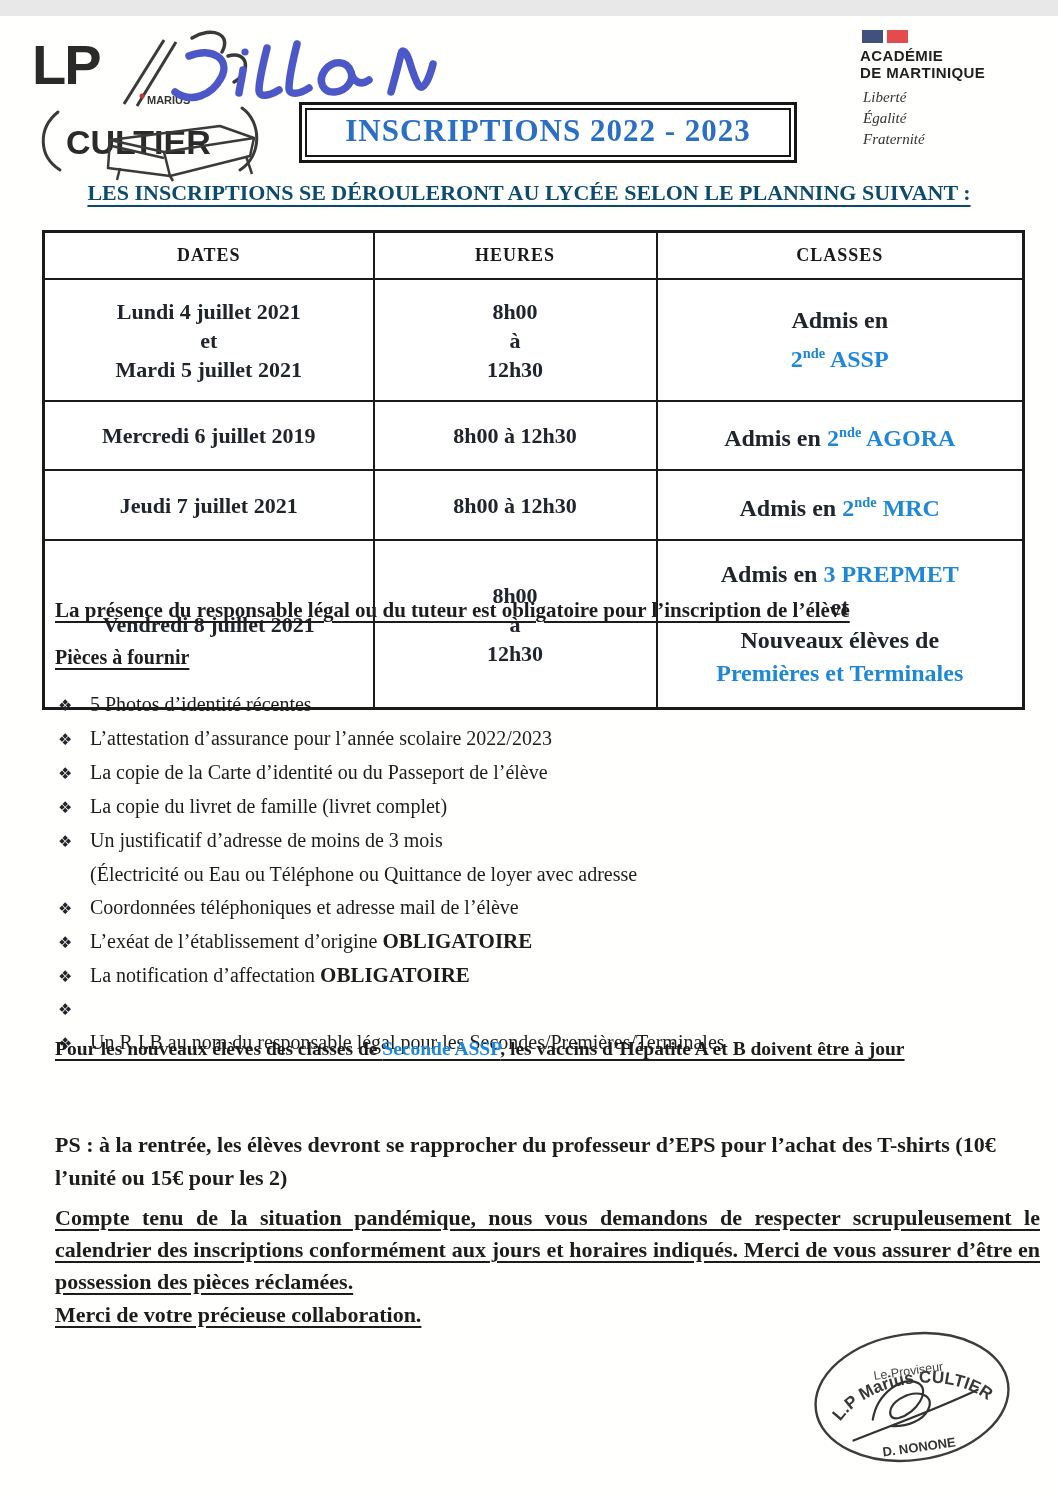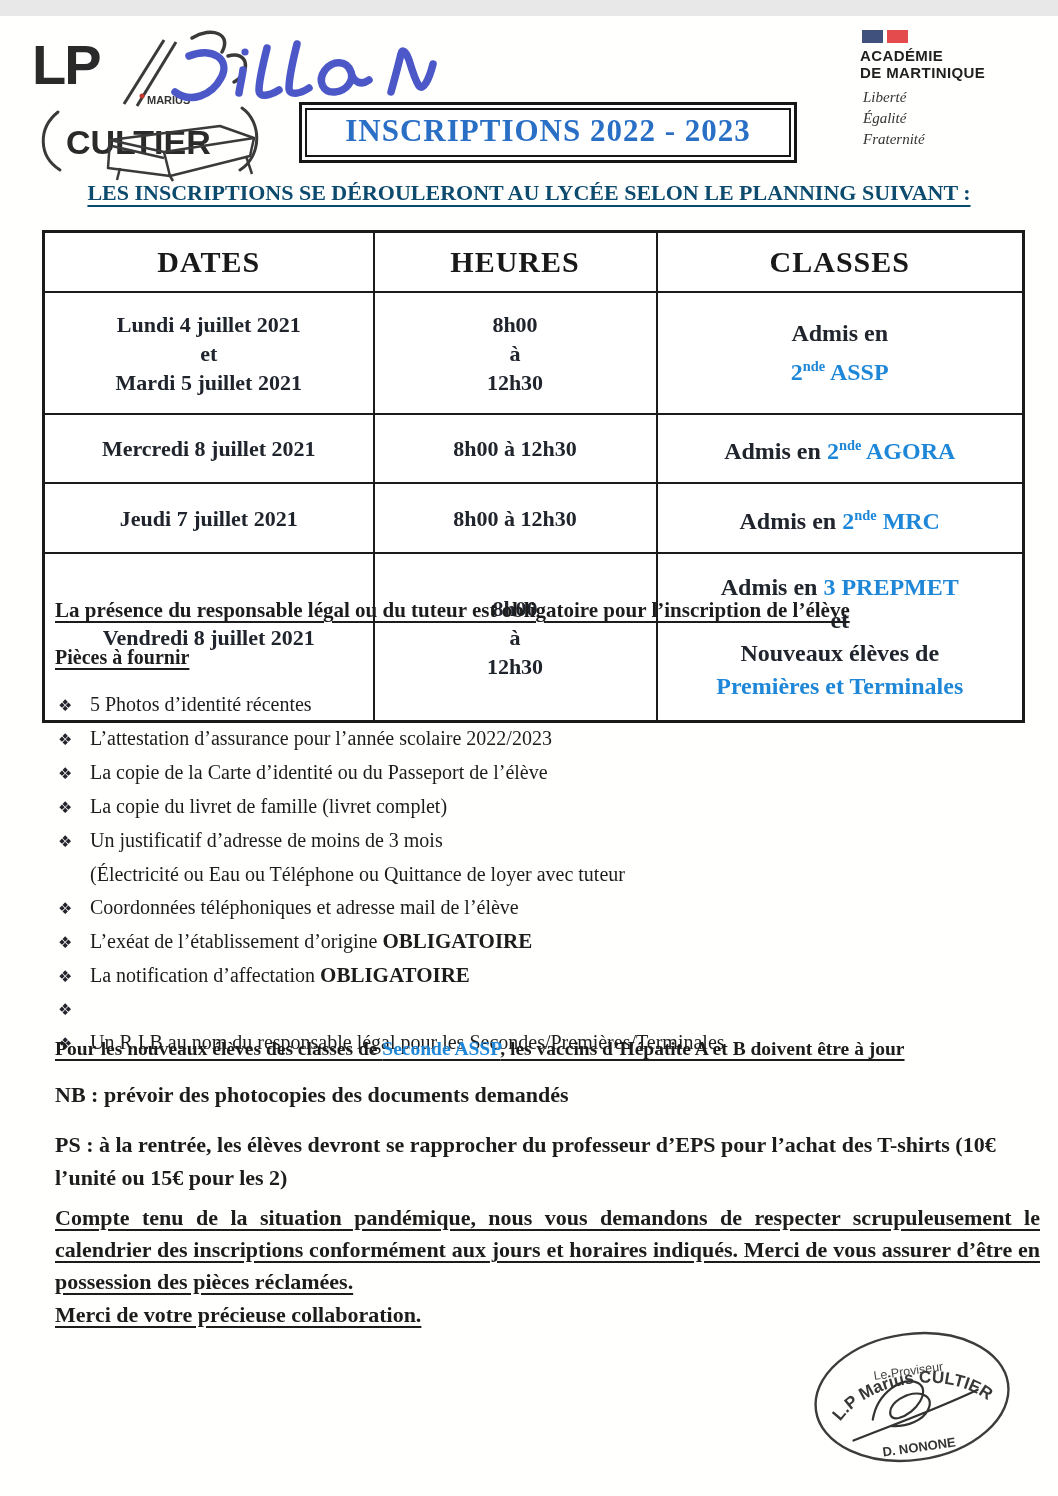--- a/index.html
+++ b/index.html
@@ -36,21 +36,21 @@
 
   
   #planning-table {
     position:absolute; left:42px; top:214px; width:980px;
     border-collapse:collapse; table-layout:fixed; background:#fff;
     border:3px solid #1b1b1b;
   }
   #planning-table th, #planning-table td {
     border:2px solid #1b1b1b; text-align:center; vertical-align:middle; padding:14px 4px;
   }
-  #planning-table th { font-size:30px; letter-spacing:1px; padding:12px 0; color:#191919; }
+  #planning-table th { font-size:18px; letter-spacing:1px; padding:12px 0; color:#191919; }
   .row0 td { height:92px; }
   .row1 td { height:38px; }
   .row2 td { height:40px; }
   .row3 td { height:138px; }
   td.dates, td.heures { font-weight:bold; font-size:22px; line-height:29px; color:#20242c; }
   td.classes { font-weight:bold; font-size:24px; color:#20242c; }
   .cls-line { line-height:33px; }
   .txt-blue { color:#1f87d8; }
   td.classes sup { font-size:0.6em; vertical-align:super; }
 
@@ -168,21 +168,21 @@
             <div>à</div>
             <div>12h30</div>
           </td>
           <td class="classes">
             <div class="cls-line"><span>Admis en</span></div>
             <div class="cls-line"><span class="txt-blue">2</span><sup class="txt-blue">nde</sup><span class="txt-blue"> ASSP</span></div>
           </td>
         </tr>
         <tr class="row1">
           <td class="dates">
-            <div>Mercredi 8 juillet 2021</div>
+            <div>Mercredi 6 juillet 2019</div>
           </td>
           <td class="heures">
             <div>8h00 à 12h30</div>
           </td>
           <td class="classes">
             <div class="cls-line"><span>Admis en </span><span class="txt-blue">2</span><sup class="txt-blue">nde</sup><span class="txt-blue"> AGORA</span></div>
           </td>
         </tr>
         <tr class="row2">
           <td class="dates">
@@ -231,21 +231,21 @@
         <span class="doc-text">La copie de la Carte d’identité ou du Passeport de l’élève</span>
       </div>
       <div class="doc-item">
         <span class="bullet">❖</span>
         <span class="doc-text">La copie du livret de famille (livret complet)</span>
       </div>
       <div class="doc-item">
         <span class="bullet">❖</span>
         <span class="doc-text">Un justificatif d’adresse de moins de 3 mois</span>
       </div>
-      <div class="doc-cont">(Électricité ou Eau ou Téléphone ou Quittance de loyer avec tuteur</div>
+      <div class="doc-cont">(Électricité ou Eau ou Téléphone ou Quittance de loyer avec adresse</div>
       <div class="doc-item">
         <span class="bullet">❖</span>
         <span class="doc-text">Coordonnées téléphoniques et adresse mail de l’élève</span>
       </div>
       <div class="doc-item">
         <span class="bullet">❖</span>
         <span class="doc-text">L’exéat de l’établissement d’origine <b>OBLIGATOIRE</b></span>
       </div>
       <div class="doc-item">
         <span class="bullet">❖</span>
@@ -254,21 +254,20 @@
       <div class="doc-item">
         <span class="bullet">❖</span>
       </div>
       <div class="doc-item">
         <span class="bullet">❖</span>
         <span class="doc-text">Un R.I.B au nom du responsable légal pour les Secondes/Premières/Terminales</span>
       </div>
     </div>
 
   <div id="vaccine-note" class="u"><span>Pour les nouveaux élèves des classes de </span><span class="txt-blue">Seconde ASSP</span><span>, les vaccins d’Hépatite A et B doivent être à jour</span></div>
-  <div id="nb-note">NB : prévoir des photocopies des documents demandés</div>
   <div id="ps-note">PS : à la rentrée, les élèves devront se rapprocher du professeur d’EPS pour l’achat des T-shirts (10€ l’unité ou 15€ pour les 2)</div>
 
   <div id="pandemic-block">
     <div id="pandemic-note" class="u">Compte tenu de la situation pandémique, nous vous demandons de respecter scrupuleusement le calendrier des inscriptions conformément aux jours et horaires indiqués. Merci de vous assurer d’être en possession des pièces réclamées.</div>
     <div id="thanks-note" class="u">Merci de votre précieuse collaboration.</div>
   </div>
 
   <svg id="stamp" width="212" height="142" viewBox="0 0 212 142">
     <g transform="rotate(-8 106 71)">
       <ellipse cx="106" cy="71" rx="97" ry="63" fill="none" stroke="#3c3c3c" stroke-width="2.4"></ellipse>

